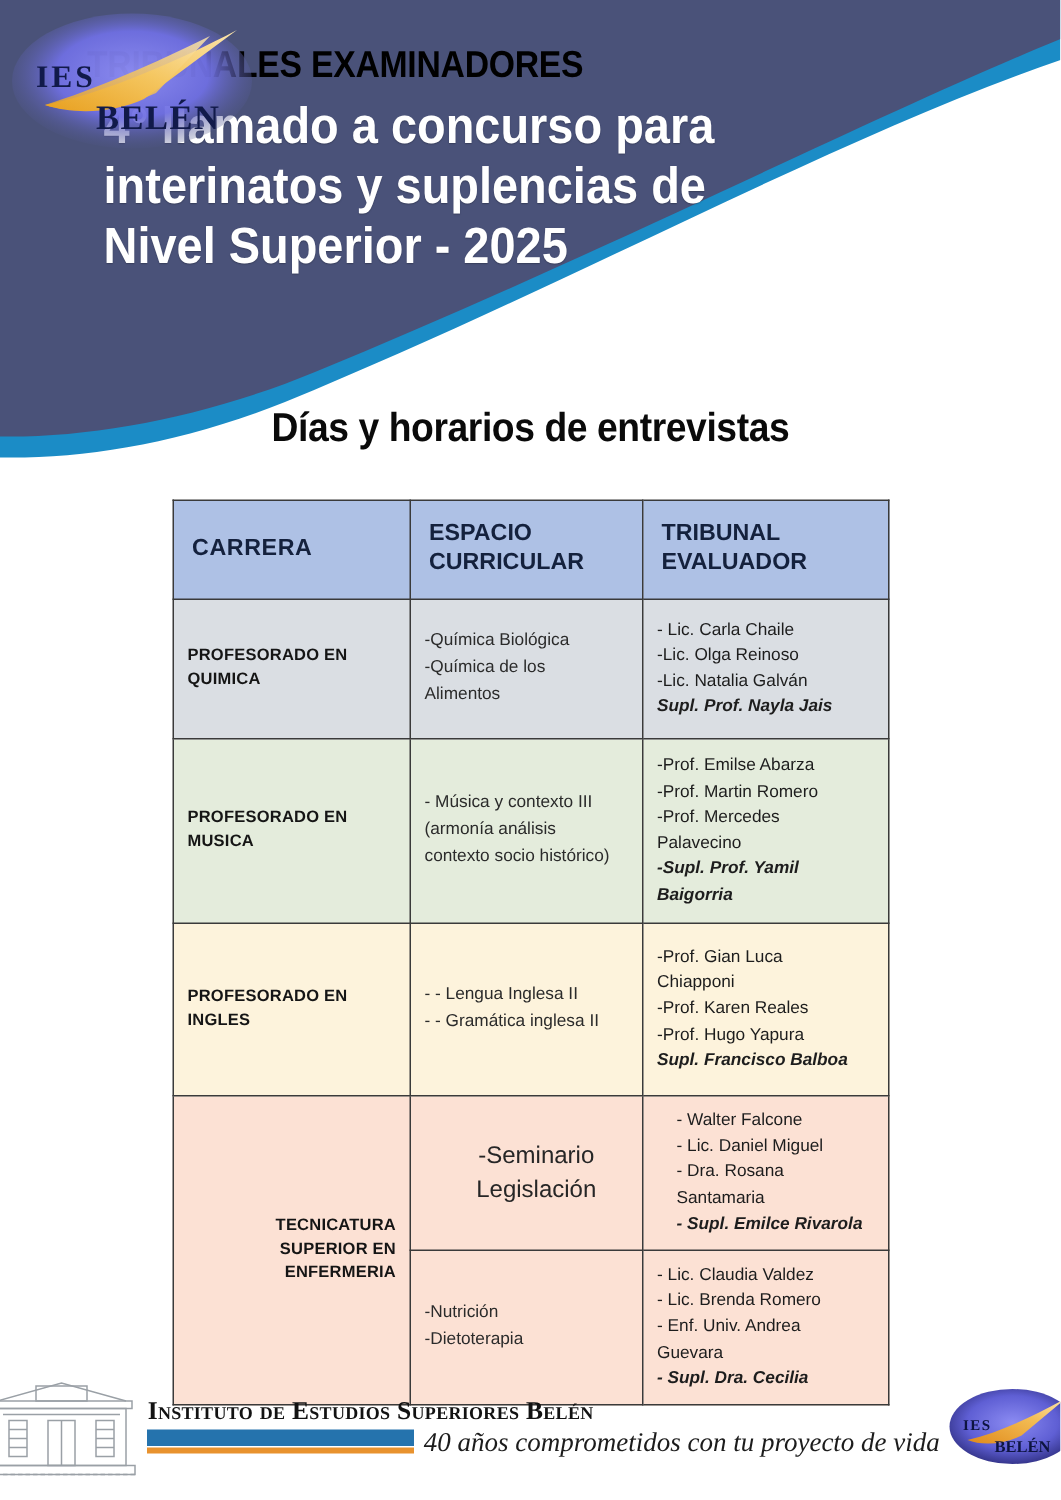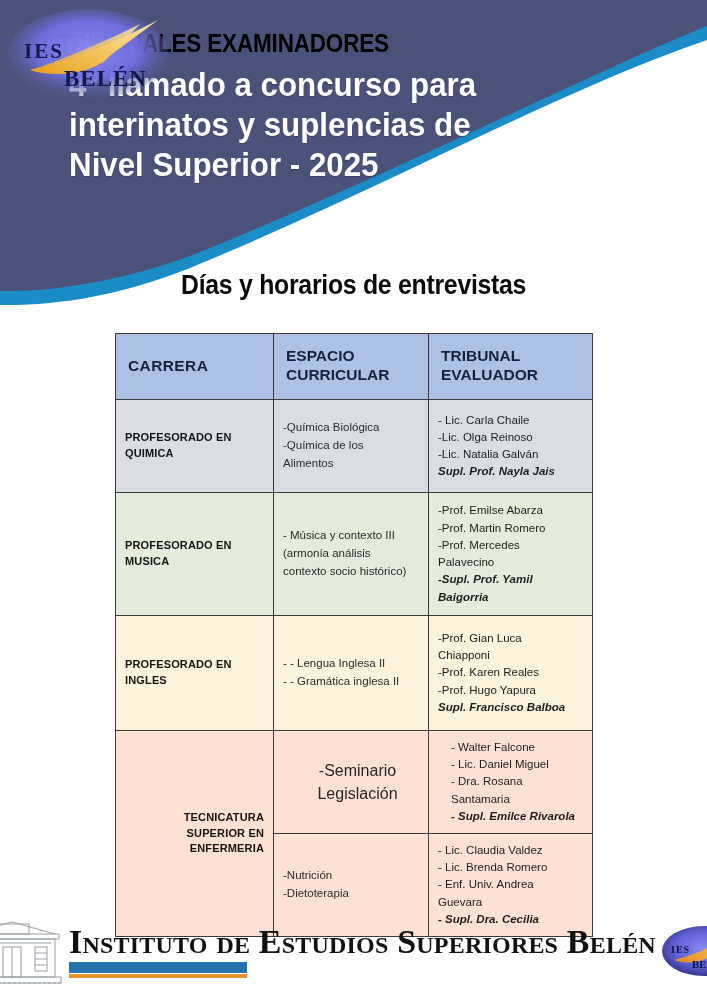--- a/index.html
+++ b/index.html
@@ -184,21 +184,21 @@
     display: flex;
     align-items: center;
     justify-content: center;
     gap: 0px;
     z-index: 4;
   }
   #footer-bldg { width: 106px; height: 72px; flex: 0 0 auto; }
   #footer-mid { flex: 0 0 auto; margin-left: 4px; }
   .inst-name {
     font-family: "Liberation Serif", serif;
-    font-size: 34px;
+    font-size: 17px;
     font-weight: bold;
     color: #121212;
     letter-spacing: 0.2px;
     line-height: 1;
     white-space: nowrap;
     font-variant: small-caps;
   }
   .bar-row {
     display: flex;
     align-items: center;
@@ -405,20 +405,21 @@
       </g>
     </svg>
 
     <div id="footer-mid">
       <div class="inst-name">Instituto de Estudios Superiores Belén</div>
       <div class="bar-row">
         <div class="bars">
           <div class="bar-blue"></div>
           <div class="bar-orange"></div>
         </div>
+        <div class="tagline">40 años comprometidos con tu proyecto de vida</div>
       </div>
     </div>
 
     <svg id="footer-logo" viewBox="0 0 88 56">
       <defs>
         <radialGradient id="fGlow" cx="50%" cy="45%" r="60%">
           <stop offset="0%" stop-color="#8b8bf2"></stop>
           <stop offset="60%" stop-color="#5f5fd4"></stop>
           <stop offset="100%" stop-color="#2b2b7a"></stop>
         </radialGradient>

